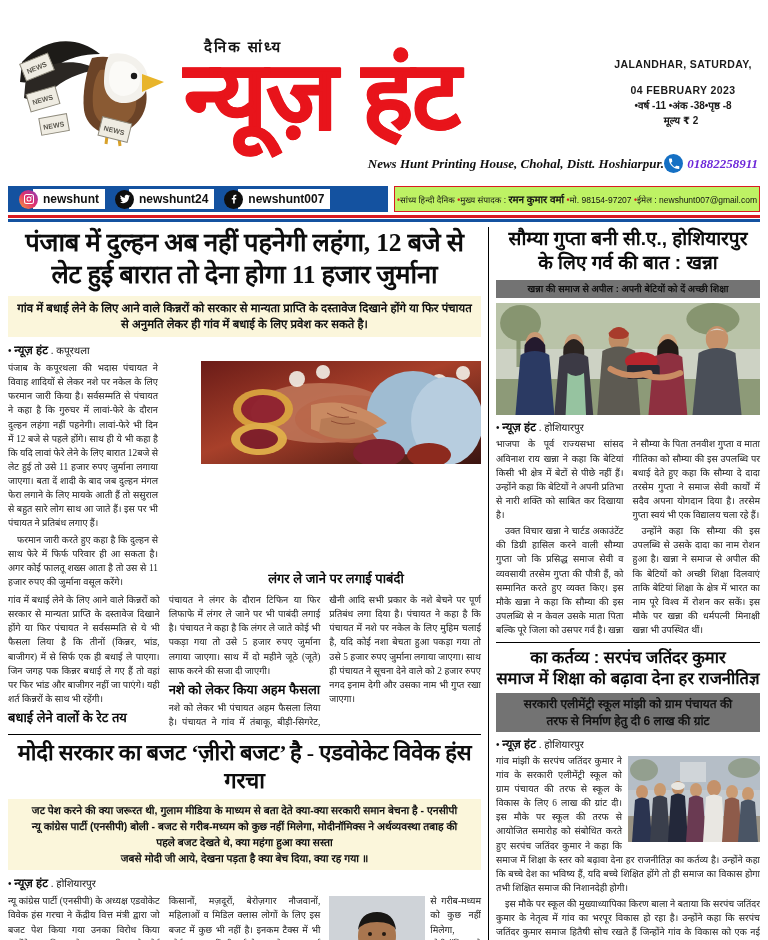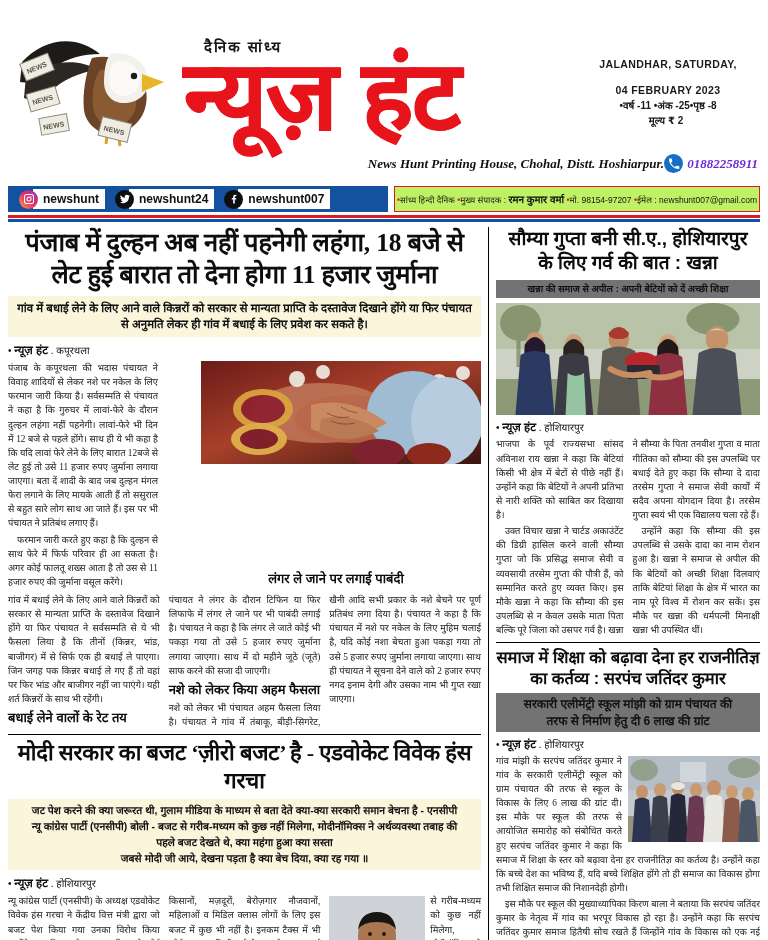--- a/index.html
+++ b/index.html
@@ -24,21 +24,21 @@
   }
   .nameplate{
     position:absolute; left:176px; top:46px;
     font-family:"Liberation Sans","DejaVu Sans",sans-serif;
     font-weight:700; font-size:96px; line-height:0.92;
     color:#e8141b; letter-spacing:-1px;
     -webkit-text-stroke:1px #e8141b;
     text-shadow:1px 0 0 #e8141b;
   }
   .dateblock{
-    position:absolute; right:17px; top:52px; width:150px; text-align:center;
+    position:absolute; right:2px; top:52px; width:150px; text-align:center;
     font-family:"Liberation Sans","DejaVu Sans",sans-serif;
     color:#1a1a1a;
   }
   .dateblock .l1{ font-size:10.5px; font-weight:700; letter-spacing:.4px; }
   .dateblock .l2{ font-size:10.5px; font-weight:700; letter-spacing:.4px; margin-top:14px;}
   .dateblock .l3{ font-size:10px; font-weight:700; margin-top:2px; }
   .dateblock .l4{ font-size:10px; font-weight:700; margin-top:1px; text-align:center; padding-right:4px;}
 
   .pressline{
     position:absolute; right:96px; top:150px;
@@ -198,21 +198,21 @@
         </g>
       </svg>
     </div>
 
     <div class="daily-label">दैनिक  सांध्य</div>
     <div class="nameplate">न्यूज़ हंट</div>
 
     <div class="dateblock">
       <div class="l1">JALANDHAR, SATURDAY,</div>
       <div class="l2">04 FEBRUARY 2023</div>
-      <div class="l3">•वर्ष -11  •अंक -25•पृष्ठ -8</div>
+      <div class="l3">•वर्ष -11  •अंक -38•पृष्ठ -8</div>
       <div class="l4">मूल्य ₹ 2</div>
     </div>
 
     <div class="pressline">News Hunt Printing House, Chohal, Distt. Hoshiarpur.</div>
 
     <div class="phone-wrap">
       <span class="phone-icon">
         <svg viewBox="0 0 24 24" width="12" height="12" fill="#fff">
             <path d="M6.6 10.8c1.6 3.1 4.2 5.7 7.3 7.3l2.4-2.4c.3-.3.8-.4 1.2-.3 1.3.4 2.7.7 4.1.7.6 0 1 .4 1 1V21c0 .6-.4 1-1 1C10.9 22 2 13.1 2 2c0-.6.4-1 1-1h3.9c.6 0 1 .4 1 1 0 1.4.2 2.8.7 4.1.1.4 0 .9-.3 1.2l-2.7 2.5z"></path>
           </svg>
@@ -265,21 +265,21 @@
   </div>
 
   <div class="rule-red"></div>
   <div class="rule-blue"></div>
 
   <div class="content">
 
     <div class="col-left">
 
       <div>
-        <div class="hl1">पंजाब में दुल्हन अब नहीं पहनेगी लहंगा, 18 बजे से</div>
+        <div class="hl1">पंजाब में दुल्हन अब नहीं पहनेगी लहंगा, 12 बजे से</div>
         <div class="hl1">लेट हुई बारात तो देना होगा 11 हजार जुर्माना</div>
         <div class="subbox">गांव में बधाई लेने के लिए आने वाले किन्नरों को सरकार से मान्यता प्राप्ति के दस्तावेज दिखाने होंगे या फिर पंचायत से अनुमति लेकर ही गांव में बधाई के लिए प्रवेश कर सकते है।</div>
 
         <div class="byline">
           <span class="dot">• </span><span class="bn">न्यूज़ हंट</span>
           <span class="dot"> . </span><span>कपूरथला</span>
         </div>
 
         <div class="photo ph-wedding">
           <svg viewBox="0 0 280 103" preserveAspectRatio="none">
@@ -448,22 +448,22 @@
         <div class="cols2 body-txt">
           <p class="noind">भाजपा के पूर्व राज्यसभा सांसद अविनाश राय खन्ना ने कहा कि बेटियां किसी भी क्षेत्र में बेटों से पीछे नहीं हैं। उन्होंने कहा कि बेटियों ने अपनी प्रतिभा से नारी शक्ति को साबित कर दिखाया है।</p>
           <p>उक्त विचार खन्ना ने चार्टड अकाउंटेंट की डिग्री हासिल करने वाली सौम्या गुप्ता जो कि प्रसिद्ध समाज सेवी व व्यवसायी तरसेम गुप्ता की पौत्री हैं, को सम्मानित करते हुए व्यक्त किए। इस मौके खन्ना ने कहा कि सौम्या की इस उपलब्धि से न केवल उसके माता पिता बल्कि पूरे जिला को उसपर गर्व है। खन्ना ने सौम्या के पिता तनवीश गुप्ता व माता गीतिका को सौम्या की इस उपलब्धि पर बधाई देते हुए कहा कि सौम्या दे दादा तरसेम गुप्ता ने समाज सेवी कार्यों में सदैव अपना योगदान दिया है। तरसेम गुप्ता स्वयं भी एक विद्यालय चला रहे हैं।</p>
           <p>उन्होंने कहा कि सौम्या की इस उपलब्धि से उसके दादा का नाम रोशन हुआ है। खन्ना ने समाज से अपील की कि बेटियों को अच्छी शिक्षा दिलवाएं ताकि बेटियां शिक्षा के क्षेत्र में भारत का नाम पूरे विश्व में रोशन कर सकें। इस मौके पर खन्ना की धर्मपत्नी मिनाक्षी खन्ना भी उपस्थित थीं।</p>
         </div>
       </div>
 
       <div class="hr-thin2"></div>
 
       <div>
+        <div class="hl-right" style="font-size:16.5px;">का कर्तव्य : सरपंच जतिंदर कुमार</div>
         <div class="hl-right" style="font-size:16.5px;">समाज में शिक्षा को बढ़ावा देना हर राजनीतिज्ञ</div>
-        <div class="hl-right" style="font-size:16.5px;">का कर्तव्य : सरपंच जतिंदर कुमार</div>
         <div class="subbox-r" style="font-size:12px;">सरकारी एलीमेंट्री स्कूल मांझी को ग्राम पंचायत की तरफ से निर्माण हेतु दी 6 लाख की ग्रांट</div>
 
         <div class="byline" style="margin:4px 0 3px 0;">
           <span class="dot">• </span><span class="bn">न्यूज़ हंट</span>
           <span class="dot"> . </span><span>होशियारपुर</span>
         </div>
 
         <div class="body-txt" style="overflow:hidden;">
           <div class="photo ph-team">
             <svg viewBox="0 0 132 86" preserveAspectRatio="none">

